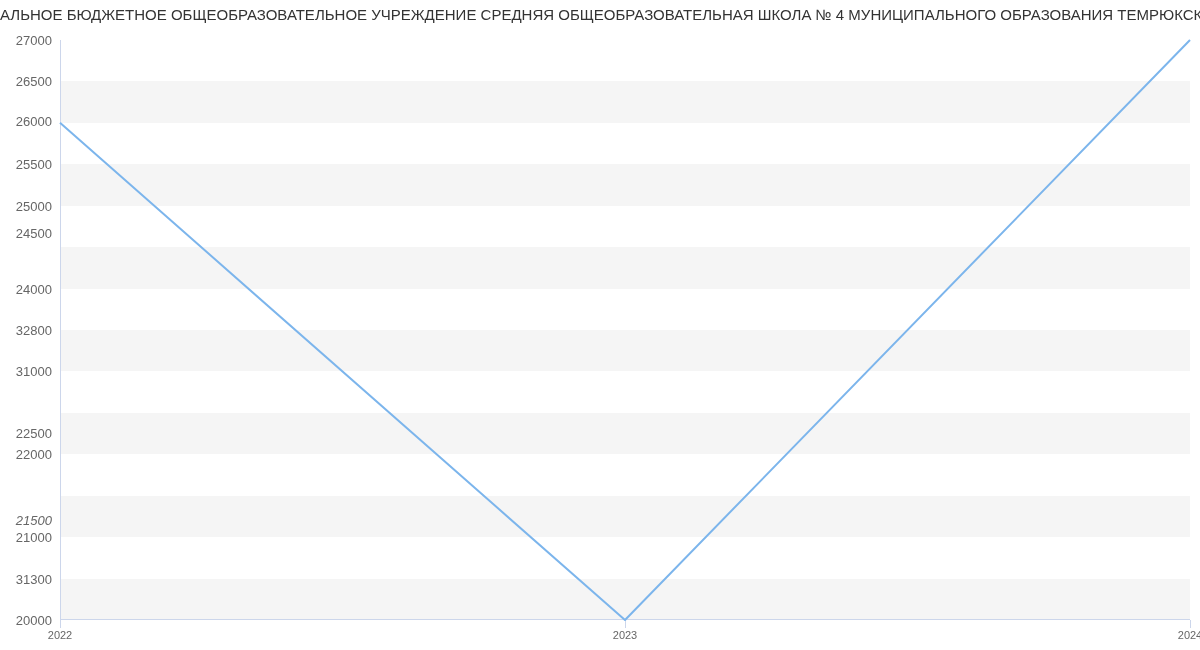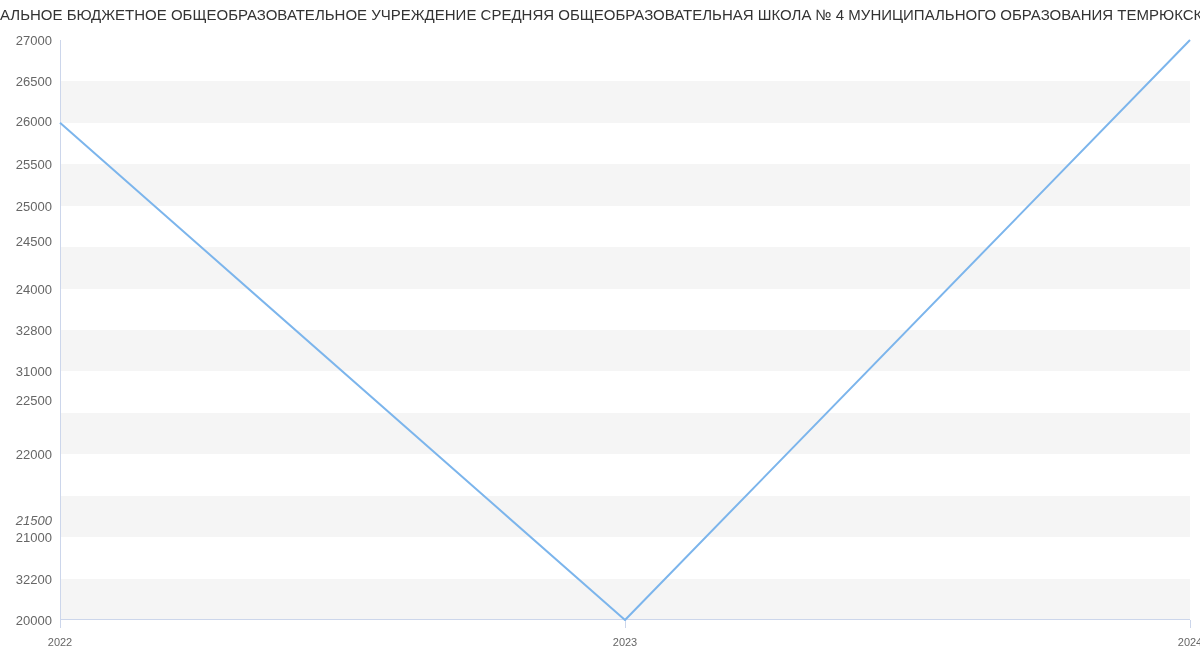--- a/index.html
+++ b/index.html
@@ -75,21 +75,21 @@
     right: 100%;
     margin-right: 8px;
     transform: translateY(-50%);
     font-size: 13px;
     color: #666666;
     white-space: nowrap;
   }
   .x-label {
     position: absolute;
     top: 100%;
-    margin-top: 16px;
+    margin-top: 9px;
     transform: translateX(-50%);
     font-size: 11px;
     color: #666666;
     white-space: nowrap;
   }
   svg.line-svg {
     position: absolute;
     left: 0;
     top: 0;
     width: 100%;
@@ -123,29 +123,29 @@
         <div class="grid-row-blank" style="top: 165.714px; height: 41.4286px;"></div>
         <div class="grid-band" style="top: 124.286px; height: 41.4286px;"></div>
         <div class="grid-row-blank" style="top: 82.8571px; height: 41.4286px;"></div>
         <div class="grid-band" style="top: 41.4286px; height: 41.4286px;"></div>
         <div class="grid-row-blank" style="top: 0px; height: 41.4286px;"></div>
       </div>
     <div class="y-axis-line"></div>
     <div class="x-axis-line"></div>
     <div id="y-labels">
         <div class="y-label" style="top: 580px;">20000</div>
-        <div class="y-label" style="top: 538.571px;">32200</div>
+        <div class="y-label" style="top: 538.571px;">31300</div>
         <div class="y-label" style="top: 497.143px;">21000</div>
         <div class="y-label" style="top: 480px; font-style: italic;">21500</div>
         <div class="y-label" style="top: 414.286px;">22000</div>
-        <div class="y-label" style="top: 360px;">22500</div>
+        <div class="y-label" style="top: 393px;">22500</div>
         <div class="y-label" style="top: 331.429px;">31000</div>
         <div class="y-label" style="top: 290px;">32800</div>
         <div class="y-label" style="top: 248.571px;">24000</div>
-        <div class="y-label" style="top: 201px;">24500</div>
+        <div class="y-label" style="top: 193px;">24500</div>
         <div class="y-label" style="top: 165.714px;">25000</div>
         <div class="y-label" style="top: 124.286px;">25500</div>
         <div class="y-label" style="top: 81px;">26000</div>
         <div class="y-label" style="top: 41.4286px;">26500</div>
         <div class="y-label" style="top: 0px;">27000</div>
       </div>
     <div id="x-labels">
         <div class="x-label" style="left: 0px;">2022</div>
         <div class="x-label" style="left: 565px;">2023</div>
         <div class="x-label" style="left: 1130px;">2024</div>

